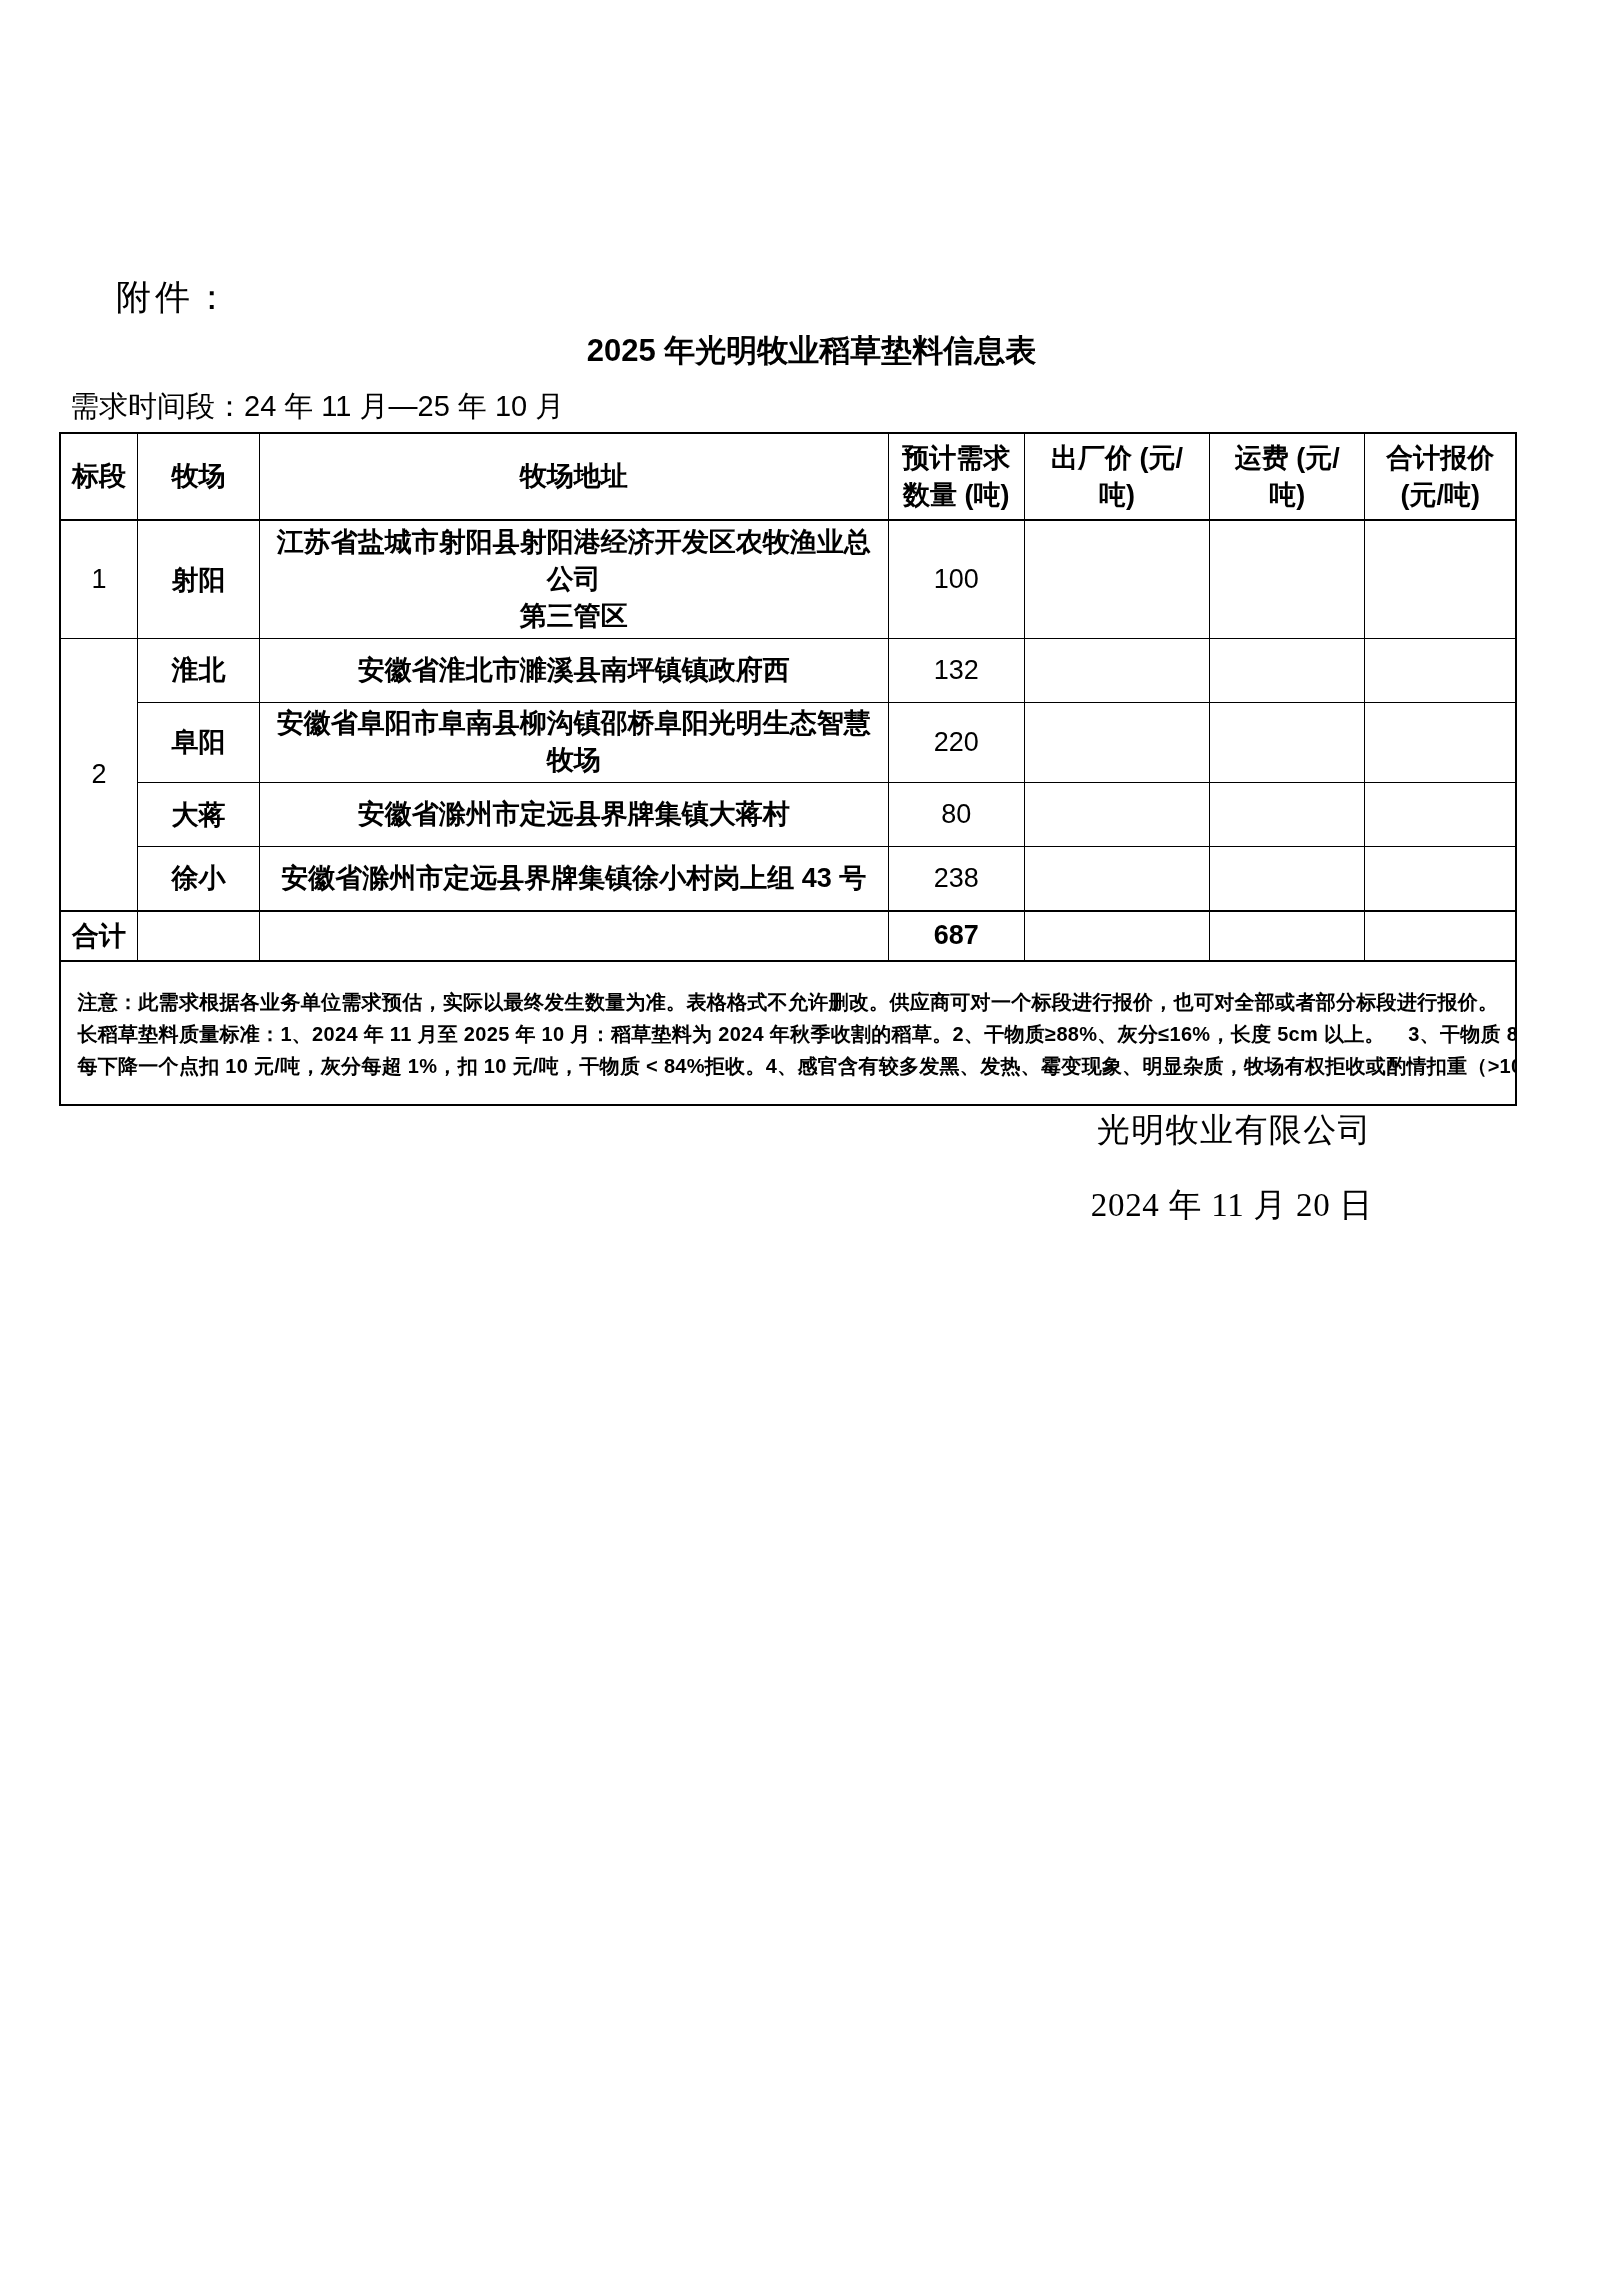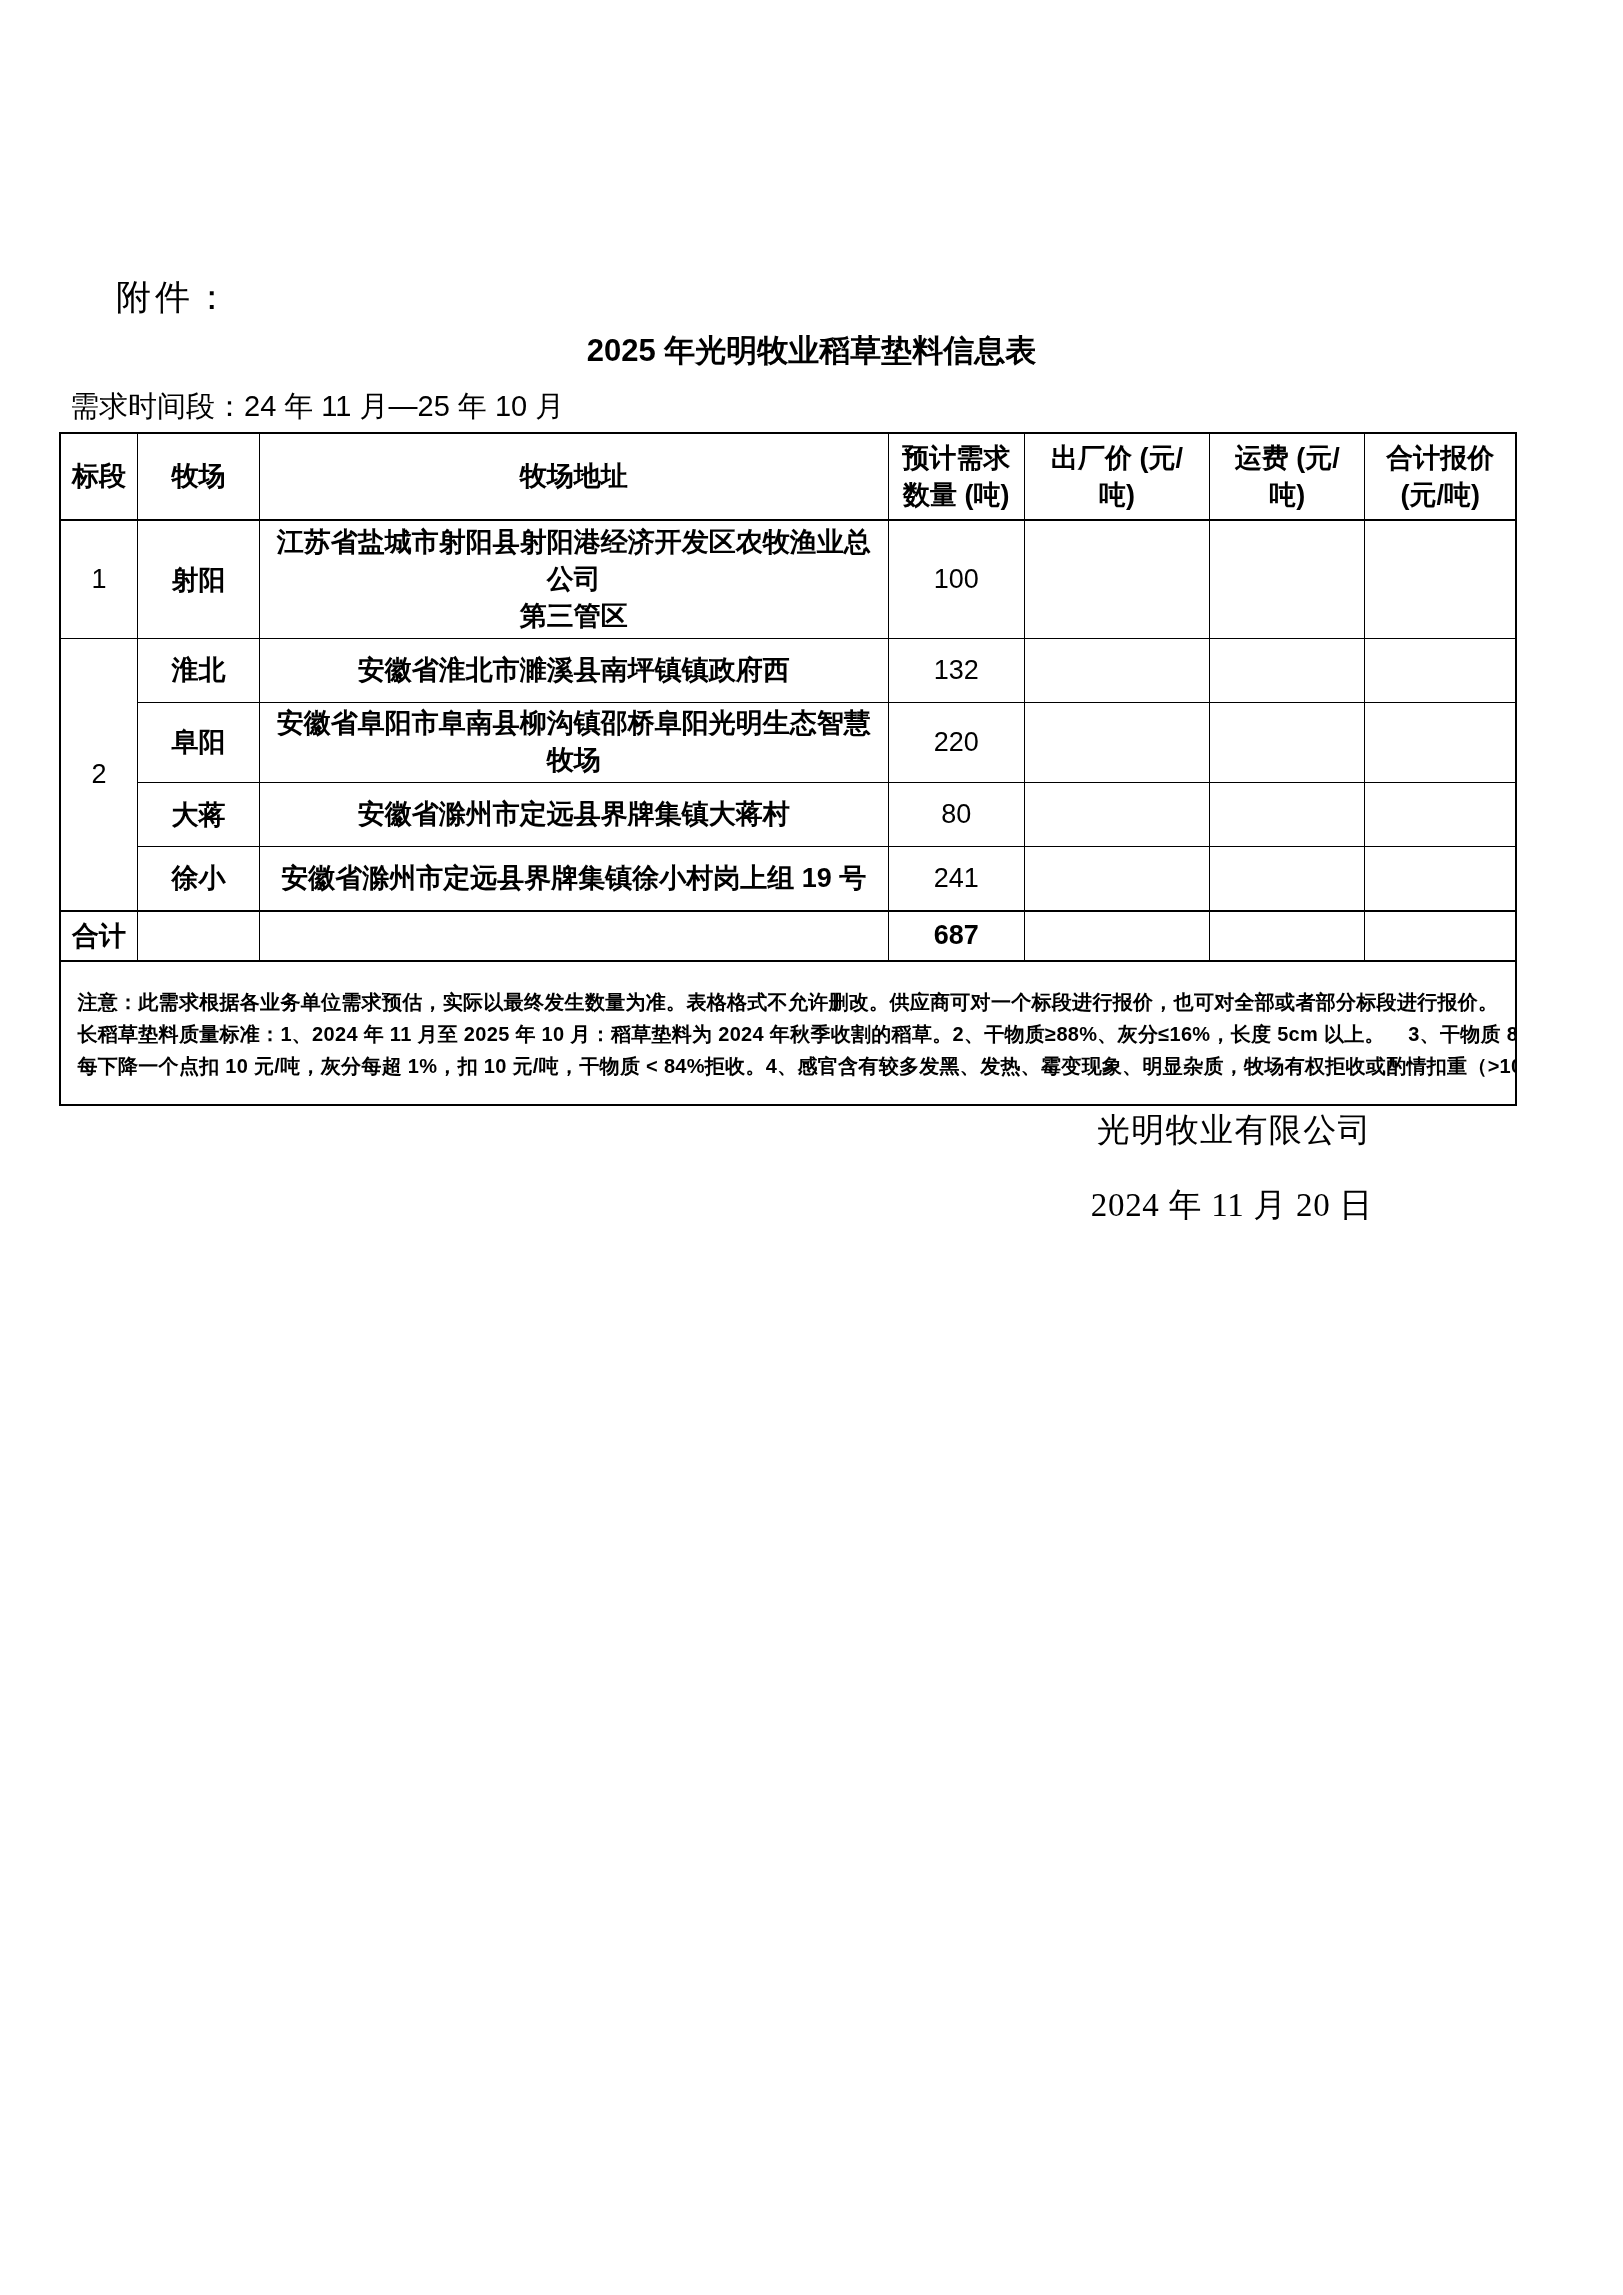--- a/index.html
+++ b/index.html
@@ -172,23 +172,23 @@
             <div class="addr-line">安徽省滁州市定远县界牌集镇大蒋村</div>
           </td>
           <td class="regular">80</td>
           <td></td>
           <td></td>
           <td></td>
         </tr>
         <tr class="data-row">
           <td>徐小</td>
           <td>
-            <div class="addr-line">安徽省滁州市定远县界牌集镇徐小村岗上组 19 号</div>
-          </td>
-          <td class="regular">241</td>
+            <div class="addr-line">安徽省滁州市定远县界牌集镇徐小村岗上组 43 号</div>
+          </td>
+          <td class="regular">238</td>
           <td></td>
           <td></td>
           <td></td>
         </tr>
         <tr class="total-row">
           <td>合计</td>
           <td></td>
           <td></td>
           <td>687</td>
           <td></td>

